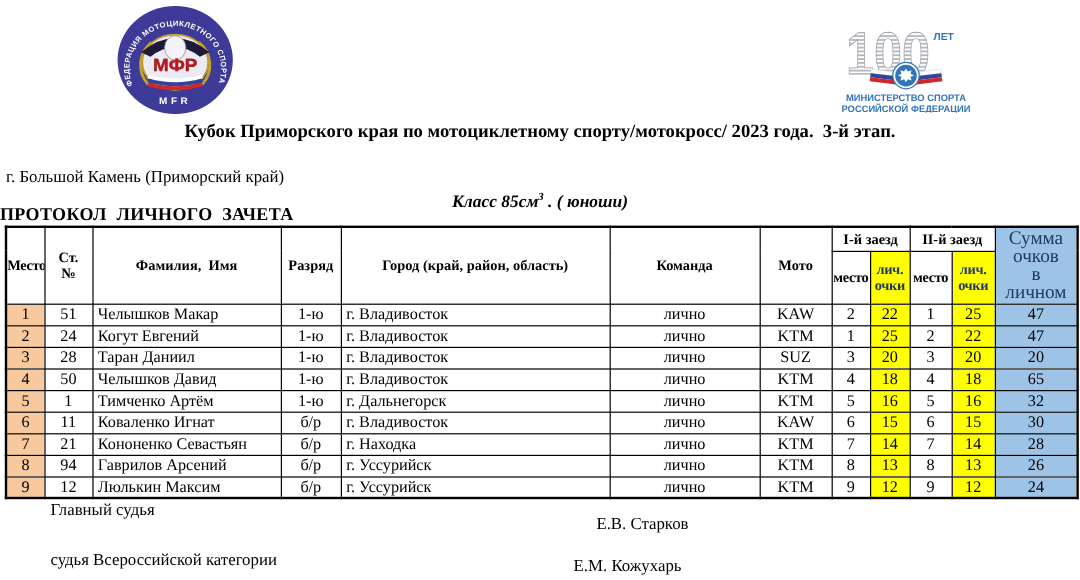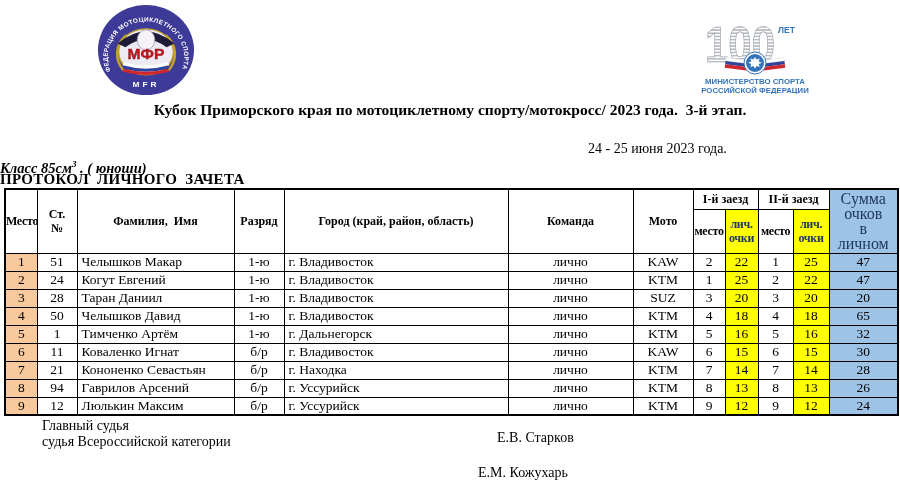--- a/index.html
+++ b/index.html
@@ -15,21 +15,21 @@
 
   .logo-mfr{position:absolute;left:97px;top:4px;}
   .logo-ministry{position:absolute;left:695px;top:6px;}
 
   .doc-title{position:absolute;top:101px;left:0;width:900px;text-align:center;
     font-size:15.5px;font-weight:bold;white-space:pre;}
   .protocol-title{position:absolute;top:123px;left:0;width:900px;text-align:left;
     font-size:15px;font-weight:bold;white-space:pre;letter-spacing:.3px;margin-top:48px;}
   .meta-location{position:absolute;top:141px;left:5px;font-size:14px;}
   .meta-date{position:absolute;top:141px;left:588px;font-size:14px;}
-  .class-title{position:absolute;top:159px;left:0;width:900px;text-align:left;
+  .class-title{position:absolute;top:159px;left:0;width:900px;text-align:center;
     font-size:14.5px;font-weight:bold;font-style:italic;white-space:pre;}
   .class-title sup{font-size:9px;}
 
   table.results{position:absolute;left:4px;top:188px;width:893px;
     border-collapse:collapse;table-layout:fixed;border:2px solid #000;}
   .results th,.results td{border:1px solid #000;overflow:hidden;}
   .results thead th{font-weight:bold;font-size:12px;text-align:center;
     vertical-align:middle;padding:1px 0;line-height:1.25;}
   .results thead tr.top{height:20px;}
   .results thead tr.sub{height:44px;}
@@ -40,21 +40,21 @@
   .ac{text-align:center;}
   .al{text-align:left;padding-left:4px !important;}
   .bg-place{background:var(--place-bg);}
   .bg-pts{background:var(--pts-bg);}
   .bg-sum{background:var(--sum-bg);}
   .accent{color:var(--accent);}
   .blk{display:block;line-height:1.2;}
   .sum-line{display:block;line-height:15px;font-size:16px;font-weight:normal;}
 
   .footer-line{position:absolute;left:42px;font-size:14px;white-space:pre;}
-  .f1{top:418px;} .f2{top:434px;} .f3{top:450px;} .f4{top:494px;}
+  .f1{top:418px;} .f2{top:460px;} .f3{top:450px;} .f4{top:494px;}
   .sig-name{position:absolute;font-size:14px;white-space:pre;}
   .sig1{left:497px;top:430px;} .sig2{left:478px;top:465px;}
 </style>
 </head>
 <body>
 
 <div class="page">
 
   <svg class="logo-mfr" width="98" height="92" viewBox="0 0 100 100" preserveAspectRatio="none">
     <circle cx="50" cy="50" r="49" fill="#3E3A97"></circle>
@@ -101,21 +101,21 @@
       <circle cx="60" cy="57" r="11" fill="#FFFFFF" stroke="#3474BB" stroke-width="1"></circle>
       <circle cx="60" cy="57" r="9" fill="#3474BB"></circle>
       <path d="M60,51 l1.6,2.6 3,-1 -0.8,3 3,1.2 -3,1.2 0.8,3 -3,-1 -1.6,2.6 -1.6,-2.6 -3,1 0.8,-3 -3,-1.2 3,-1.2 -0.8,-3 3,1 Z" fill="#FFFFFF"></path>
     </g>
     <text x="60" y="78" text-anchor="middle" font-family="Liberation Sans, sans-serif" font-size="7.8" font-weight="bold" fill="#3474BB">МИНИСТЕРСТВО СПОРТА</text>
     <text x="60" y="87" text-anchor="middle" font-family="Liberation Sans, sans-serif" font-size="7.8" font-weight="bold" fill="#3474BB">РОССИЙСКОЙ ФЕДЕРАЦИИ</text>
   </svg>
 
   <div class="doc-title">Кубок Приморского края по мотоциклетному спорту/мотокросс/ 2023 года.  3-й этап.</div>
   <div class="protocol-title">ПРОТОКОЛ  ЛИЧНОГО  ЗАЧЕТА</div>
-  <div class="meta-date">24 - 25 июня 2023 года.</div>
+  <div class="meta-location">г. Большой Камень (Приморский край)</div>
   <div class="class-title"><span>Класс 85см</span><sup>3</sup><span> . ( юноши)</span></div>
 
   <table class="results">
     <colgroup>
       <col style="width:32px">
         <col style="width:40px">
         <col style="width:157px">
       <col style="width:50px">
         <col style="width:224px">
         <col style="width:125px">

